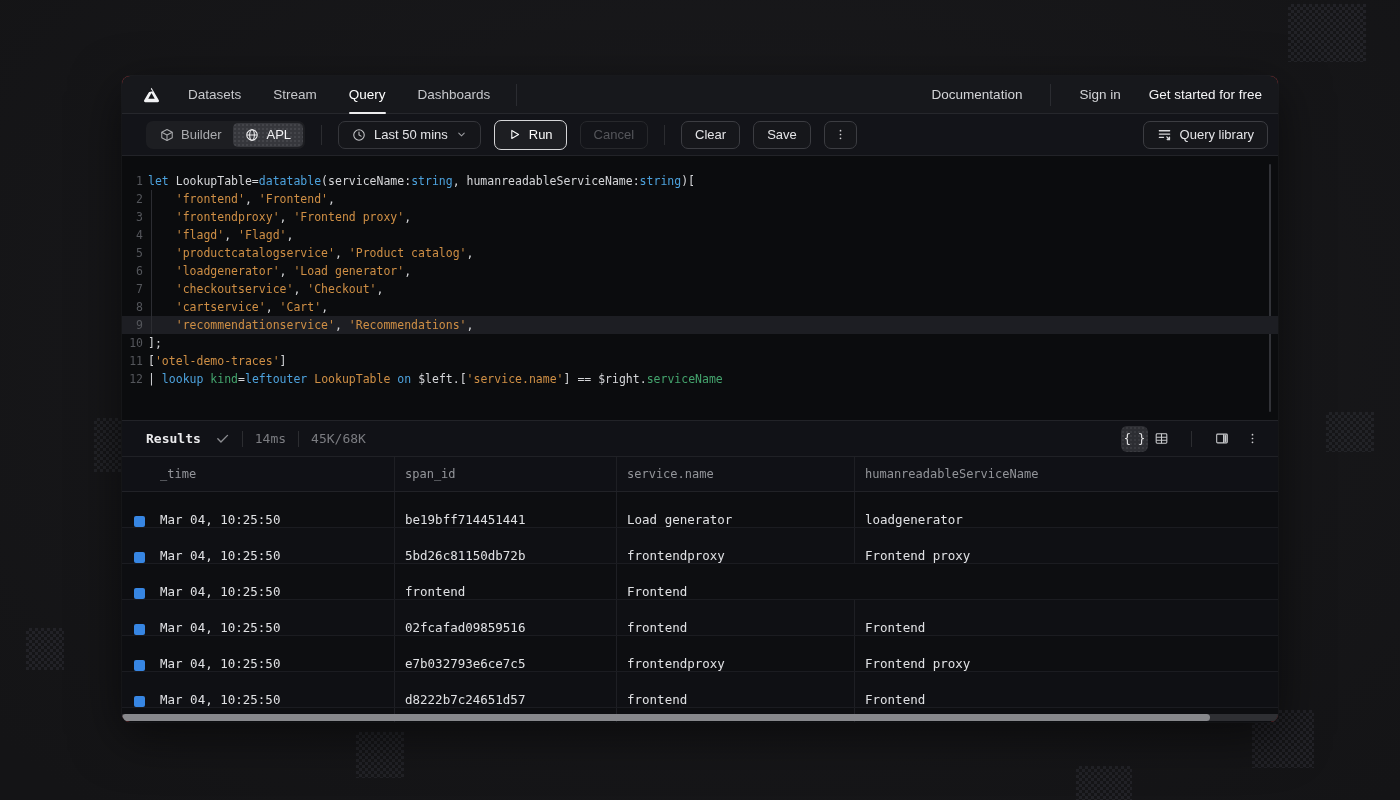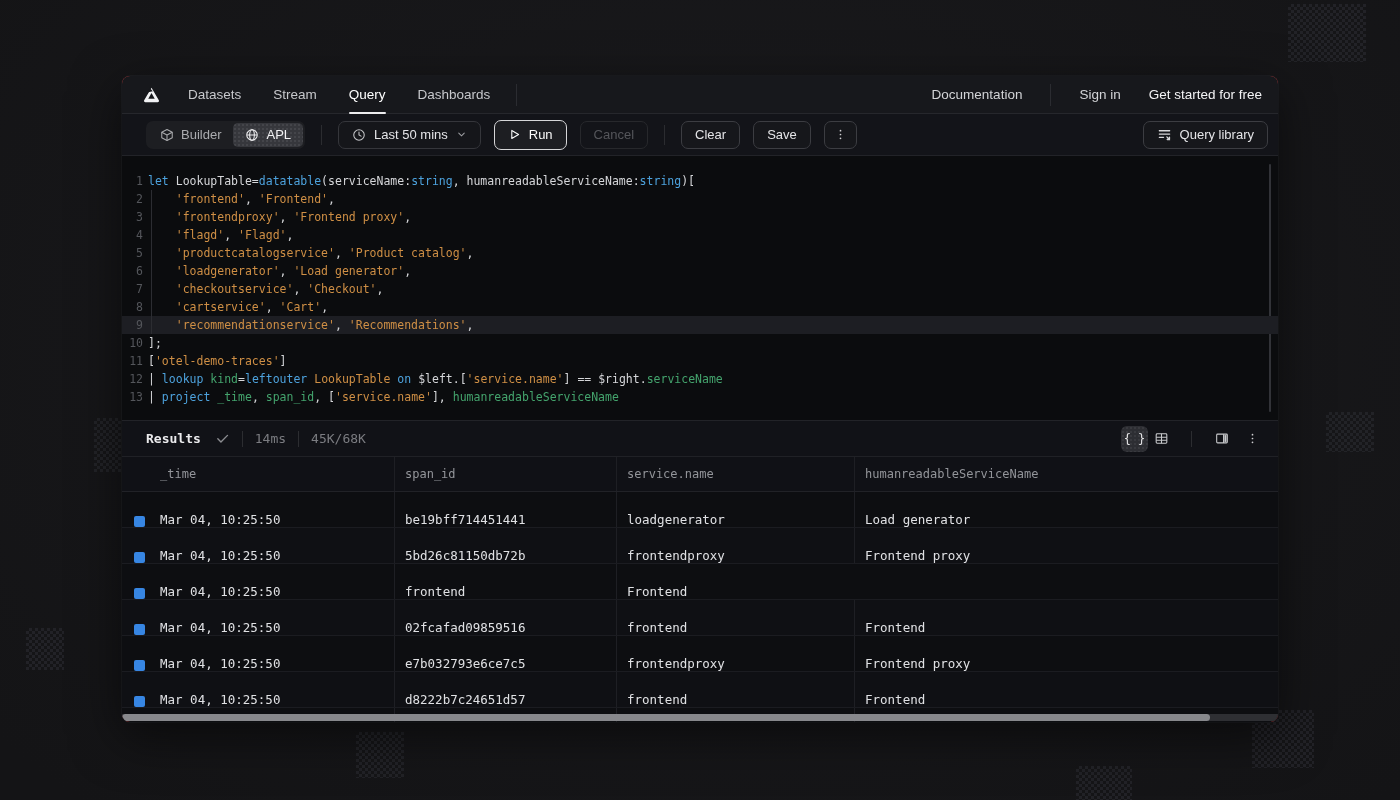--- a/index.html
+++ b/index.html
@@ -295,24 +295,20 @@
         <pre><span>];</span></pre>
       </div>
       <div class="code-line">
         <span class="ln">11</span>
         <pre><span>[</span><span class="tok-str">'otel-demo-traces'</span><span>]</span></pre>
       </div>
       <div class="code-line">
         <span class="ln">12</span>
         <pre><span>| </span><span class="tok-kw">lookup</span><span> </span><span class="tok-var">kind</span><span>=</span><span class="tok-kw">leftouter</span><span> </span><span class="tok-tbl">LookupTable</span><span> </span><span class="tok-kw">on</span><span> $left.[</span><span class="tok-str">'service.name'</span><span>] == $right.</span><span class="tok-var">serviceName</span></pre>
       </div>
-      <div class="code-line">
-        <span class="ln">13</span>
-        <pre><span>| </span><span class="tok-kw">project</span><span> </span><span class="tok-var">_time</span><span>, </span><span class="tok-var">span_id</span><span>, [</span><span class="tok-str">'service.name'</span><span>], </span><span class="tok-var">humanreadableServiceName</span></pre>
-      </div>
     </div>
 
   <div class="results-bar">
     <span class="results-title">Results</span>
     <span class="results-check">
       <svg width="15" height="15" viewBox="0 0 24 24" fill="none" stroke="#8c8d91" stroke-width="2.2" stroke-linecap="round" stroke-linejoin="round">
           <path d="M4.5 12.5 l5 5 L20 7"></path>
         </svg>
     </span>
     <span class="rdiv"></span>
@@ -357,22 +353,22 @@
     <div class="th">humanreadableServiceName</div>
   </div>
 
   <div class="tbody" id="tbody">
       <div class="trow">
         <div class="td time">
           <span class="sq" style="background: rgb(55, 134, 227);"></span>
           <span>Mar 04, 10:25:50</span>
         </div>
         <div class="td">be19bff714451441</div>
+        <div class="td">Load generator</div>
         <div class="td">loadgenerator</div>
-        <div class="td">Load generator</div>
       </div>
       <div class="trow">
         <div class="td time">
           <span class="sq" style="background: rgb(55, 134, 227);"></span>
           <span>Mar 04, 10:25:50</span>
         </div>
         <div class="td">5bd26c81150db72b</div>
         <div class="td">frontendproxy</div>
         <div class="td">Frontend proxy</div>
       </div>

